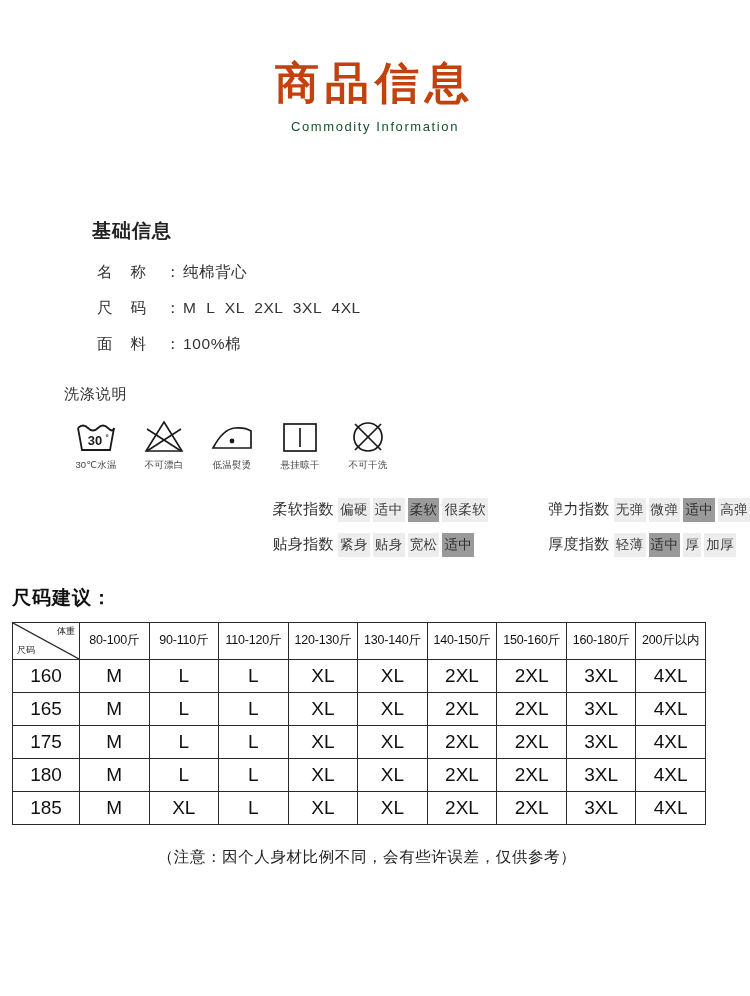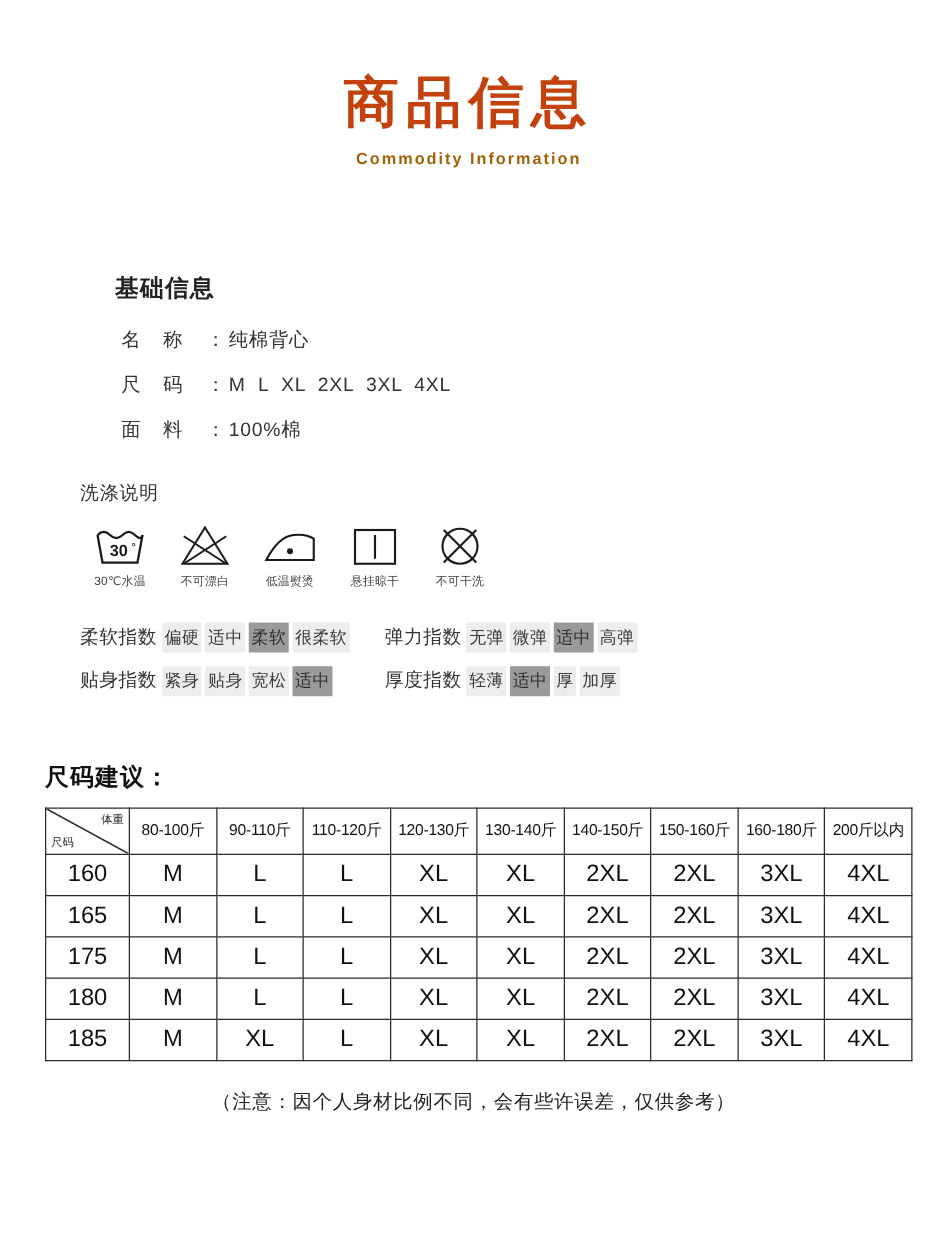--- a/index.html
+++ b/index.html
@@ -24,23 +24,23 @@
   .page-title {
     font-size: 44px;
     font-weight: 700;
     letter-spacing: 6px;
     color: #c2410c;
     line-height: 1.15;
   }
   .page-subtitle {
     margin-top: 10px;
     font-size: 13px;
-    font-weight: 700;
+    font-weight: 400;
     letter-spacing: 1.6px;
-    color: #a16207;
+    color: #14532d;
   }
 
   
   .basic-section {
     margin-top: 84px;
     padding-left: 92px;
   }
   .section-heading {
     font-size: 19px;
     font-weight: 700;
@@ -105,21 +105,22 @@
   }
 
   
   .indices-section {
     margin-top: 26px;
     padding-left: 64px;
   }
   .indices-grid {
     margin-top: 13px;
     display: flex;
-    gap: 28px;
+    gap: 60px;
+    justify-content: flex-end;
   }
   .index-col {
     display: flex;
     flex-direction: column;
     gap: 11px;
   }
   .index-row {
     display: flex;
     align-items: center;
   }
@@ -140,22 +141,22 @@
     letter-spacing: 0.4px;
   }
   .chip.selected {
     background: #9a9a9a;
     color: #2e2e2e;
   }
   .chip:last-child { margin-right: 0; }
 
   
   .size-section {
-    margin-top: 52px;
-    padding-left: 36px;
+    margin-top: 28px;
+    padding-left: 12px;
     padding-right: 28px;
   }
   .size-heading {
     font-size: 19px;
     font-weight: 700;
     color: #111111;
     letter-spacing: 1px;
   }
   table.size-table {
     margin-top: 11px;

